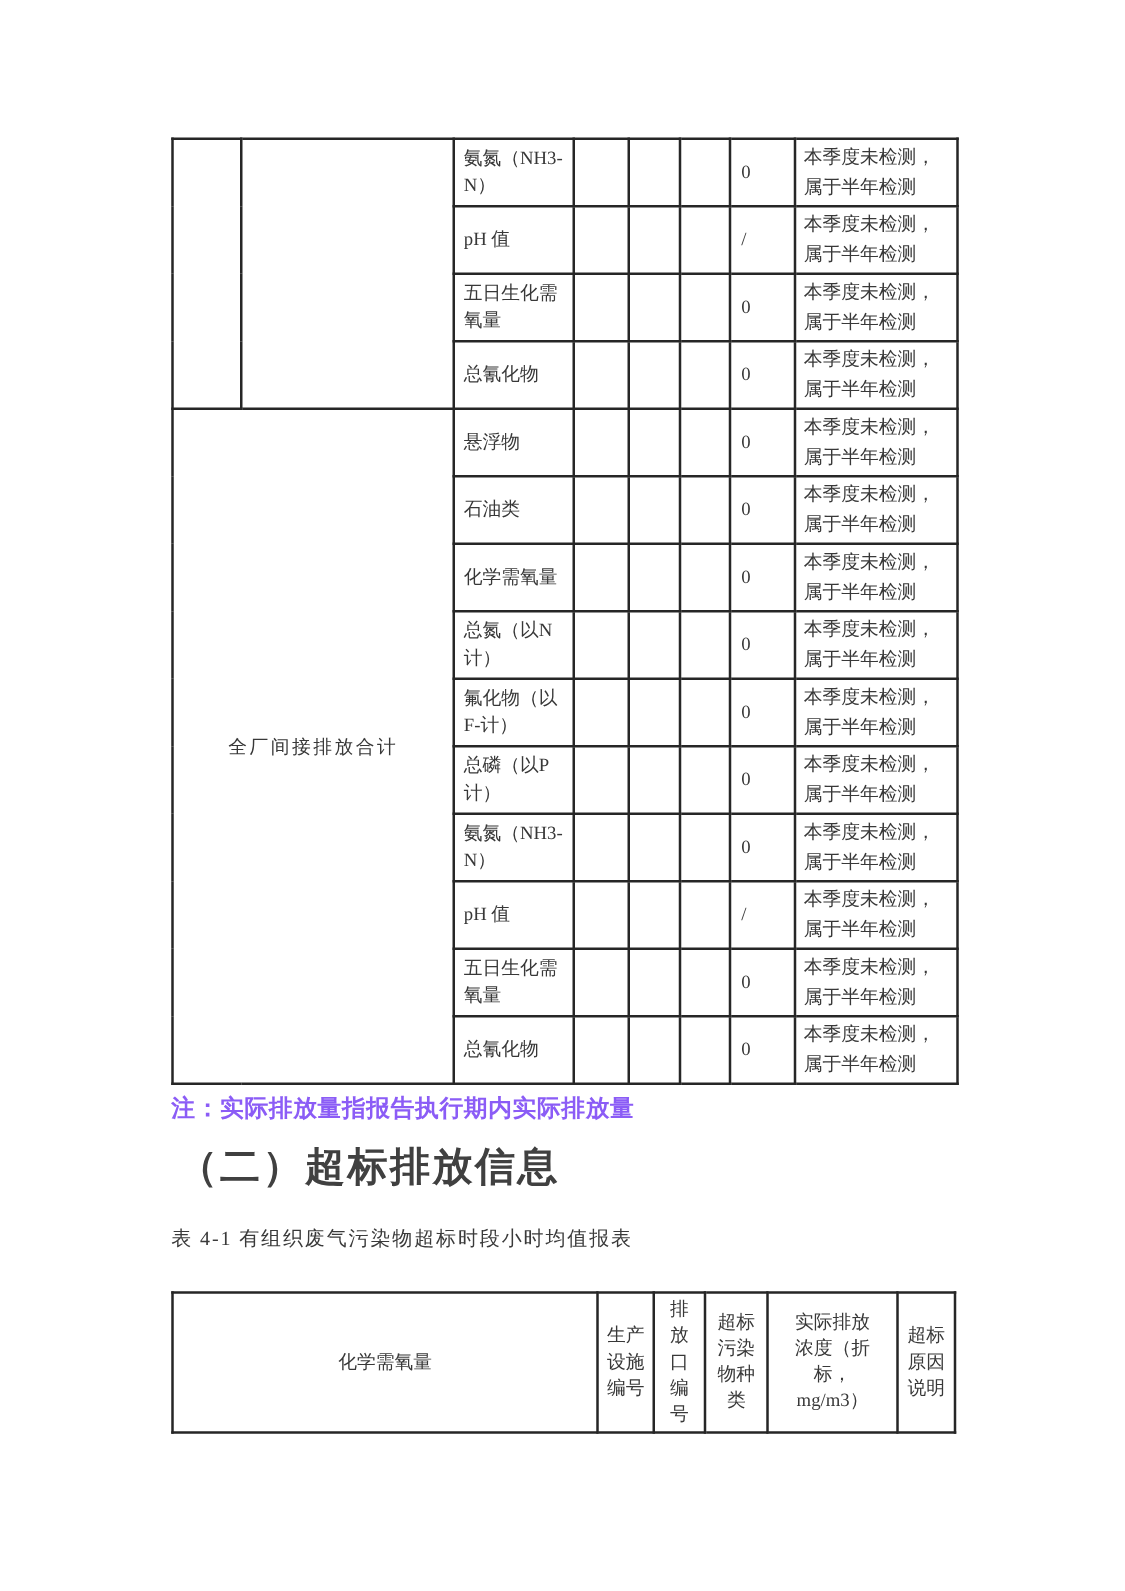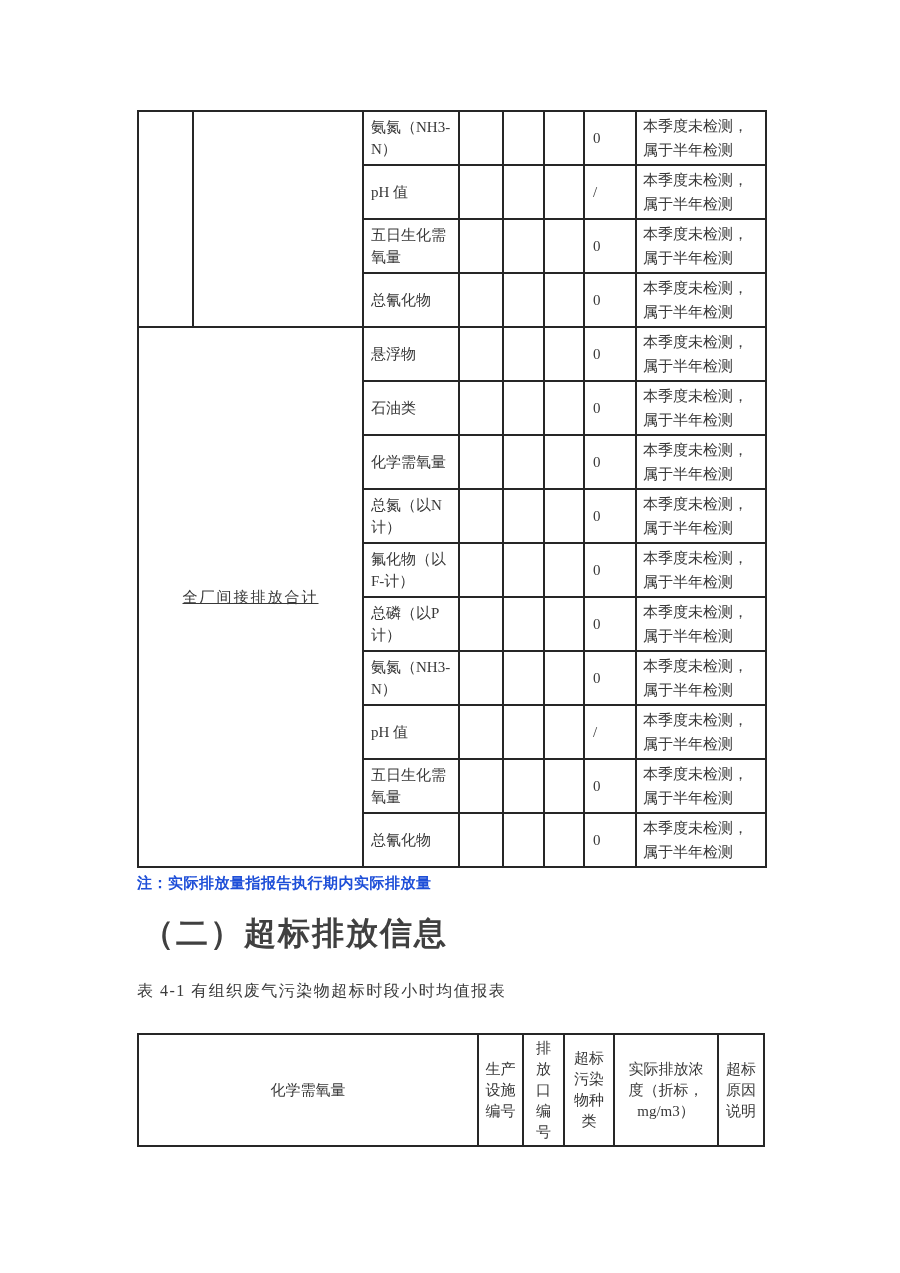--- a/index.html
+++ b/index.html
@@ -11,42 +11,42 @@
   }
   table { border-collapse:collapse; table-layout:fixed; position:absolute; }
   td, th { border:2px solid #262626; font-size:15px; font-weight:normal; vertical-align:middle; overflow:hidden; }
 
   
   .t1 { left:137px; top:110px; width:628px; }
   .t1 tr { height:53px; }
   .t1 td.pollutant { padding:2px 4px 2px 7px; line-height:22px; text-align:left;margin-top:16px; }
   .t1 td.value     { padding-left:8px; line-height:22px; text-align:left; }
   .t1 td.remark    { padding:2px 6px; line-height:24px; text-align:left; }
-  .t1 td.summary   { text-align:center; letter-spacing:2px;text-decoration:underline; }
+  .t1 td.summary   { text-align:center; letter-spacing:2px; }
 
   
   .doc-note {
     position:absolute; left:137px; top:874px;
-    font-size:15px; font-weight:bold; letter-spacing:0.5px; color:#1d4ed8;
+    font-size:19px; font-weight:bold; letter-spacing:0.5px; color:#8b5cf6;
   }
   .section-heading {
     position:absolute; left:142px; top:912px;
     font-size:32px; font-weight:bold; letter-spacing:2px; color:#404040;
     font-family:"Liberation Sans","DejaVu Sans",sans-serif;
   }
   .table-caption {
     position:absolute; left:137px; top:981px; width:628px;
     font-size:16px; letter-spacing:1.5px; color:#3a3a3a;
   }
 
   
   .t2 { left:137px; top:1033px; width:626px; }
   .t2 tr { height:112px; }
   .t2 th { line-height:21px; text-align:center; padding:2px 6px; color:#383838; }
-  .t2 th.c4 { padding:2px 7px; }
+  .t2 th.c4 { padding:2px 18px; }
 </style>
 </head>
 <body>
 
 <table class="t1">
   <colgroup>
     <col style="width:55px">
       <col style="width:170px">
       <col style="width:96px">
     <col style="width:44px">

